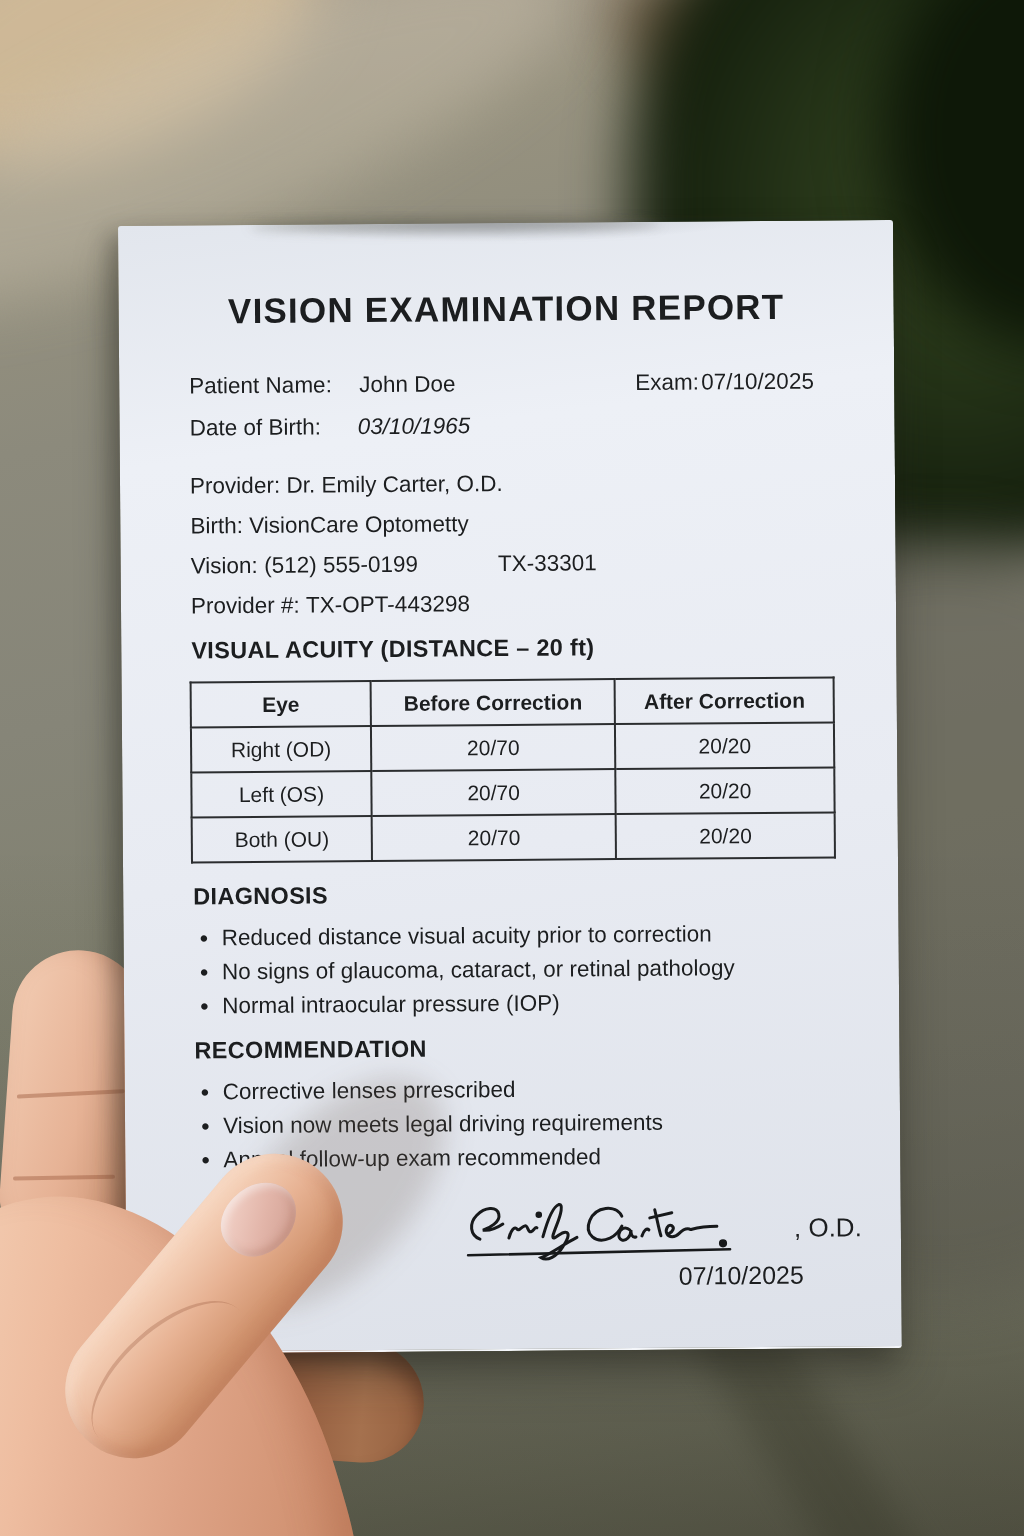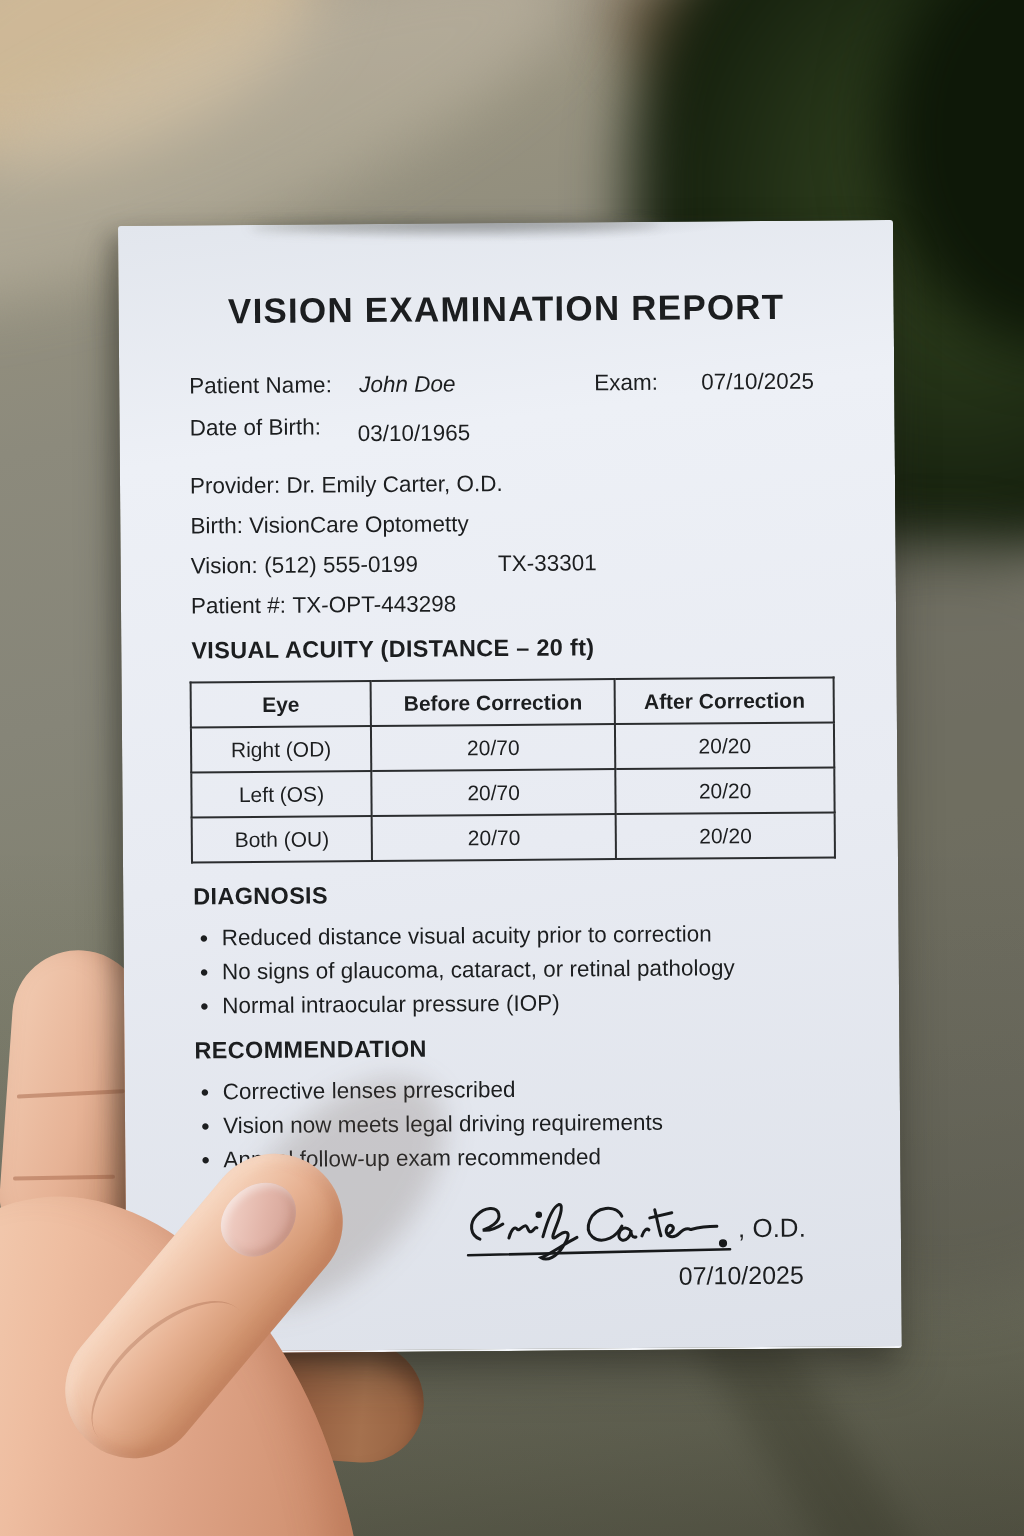--- a/index.html
+++ b/index.html
@@ -54,21 +54,21 @@
   .sec-h{position:absolute;font-size:23.5px;font-weight:bold;letter-spacing:.3px;white-space:nowrap;}
   .acuity-table{position:absolute;left:68px;top:456px;width:645px;border-collapse:collapse;
     font-size:21px;color:#1c1e20;}
   .acuity-table th,.acuity-table td{border:2px solid #2b2d2f;text-align:center;height:43px;padding:0;}
   .acuity-table th{font-weight:bold;}
   .col-eye{width:28%;}.col-before{width:38%;}.col-after{width:34%;}
   ul.blist{position:absolute;margin:0;padding:0;list-style:none;font-size:22.5px;line-height:34px;}
   ul.blist li{padding-left:28px;position:relative;white-space:nowrap;}
   ul.blist li::before{content:"\2022";position:absolute;left:6px;font-size:24px;}
   .sig-script{position:absolute;left:338px;top:964px;width:296px;height:78px;}
-  .sig-suffix{position:absolute;left:612px;top:992px;font-size:26px;white-space:nowrap;}
+  .sig-suffix{position:absolute;left:668px;top:992px;font-size:26px;white-space:nowrap;}
   .sig-date{position:absolute;left:508px;top:1040px;width:214px;text-align:center;font-size:25px;}
   
   .thumb-shadow{left:196px;top:1118px;width:280px;height:150px;border-radius:50%;z-index:12;
     background:rgba(105,85,75,.22);filter:blur(14px);transform:rotate(-48deg);}
   .top-edge-shadow{left:250px;top:219px;width:410px;height:12px;border-radius:50%;z-index:11;
     background:rgba(92,92,82,.45);filter:blur(6px);transform:rotate(-0.4deg);}
   .palm{left:-95px;top:1185px;width:435px;height:660px;z-index:20;
     border-radius:46% 54% 42% 40%;transform:rotate(-16deg);
     background:linear-gradient(118deg,#f6d6bd 8%,#eebda0 34%,#dda285 58%,#cd8d6c 82%);
     box-shadow:inset -18px -26px 42px rgba(150,80,50,.28);}
@@ -103,31 +103,31 @@
   <div class="crease c2"></div>
 </div>
 <div class="finger-under abs"></div>
 
 <div class="paper abs">
   <div class="paper-shade-top"></div>
 
   <div class="doc-title">VISION EXAMINATION REPORT</div>
 
   <span class="fl" style="left:70px;top:148px;">Patient Name:</span>
-  <span class="fl" style="left:240px;top:148px;font-style:italic;">John Doe</span>
-  <span class="fl" style="left:475px;top:148px;">Exam:</span>
+  <span class="fl" style="left:240px;top:148px;">John Doe</span>
+  <span class="fl" style="left:516px;top:148px;">Exam:</span>
   <span class="fl" style="left:582px;top:148px;">07/10/2025</span>
 
   <span class="fl" style="left:70px;top:190px;">Date of Birth:</span>
-  <span class="fl" style="left:238px;top:197px;">03/10/1965</span>
+  <span class="fl" style="left:238px;top:190px;font-style:italic;">03/10/1965</span>
 
   <span class="fl" style="left:70px;top:248px;"><b class="lbl-b">Provider:</b>&nbsp;<span>Dr. Emily Carter, O.D.</span></span>
   <span class="fl" style="left:70px;top:288px;"><b class="lbl-b">Birth:</b>&nbsp;<span>VisionCare Optometty</span></span>
   <span class="fl" style="left:70px;top:328px;"><b class="lbl-b">Vision:</b>&nbsp;<span>(512) 555-0199</span><span style="margin-left:80px;">TX-33301</span></span>
-  <span class="fl" style="left:70px;top:368px;"><b class="lbl-b">Patient #:</b>&nbsp;<span>TX-OPT-443298</span></span>
+  <span class="fl" style="left:70px;top:368px;"><b class="lbl-b">Provider #:</b>&nbsp;<span>TX-OPT-443298</span></span>
 
   <div class="sec-h" style="left:70px;top:412px;">VISUAL ACUITY (DISTANCE – 20 ft)</div>
 
   <table class="acuity-table">
     <tbody>
         <tr>
       <th class="col-eye">Eye</th>
       <th class="col-before">Before Correction</th>
       <th class="col-after">After Correction</th>
     </tr>

